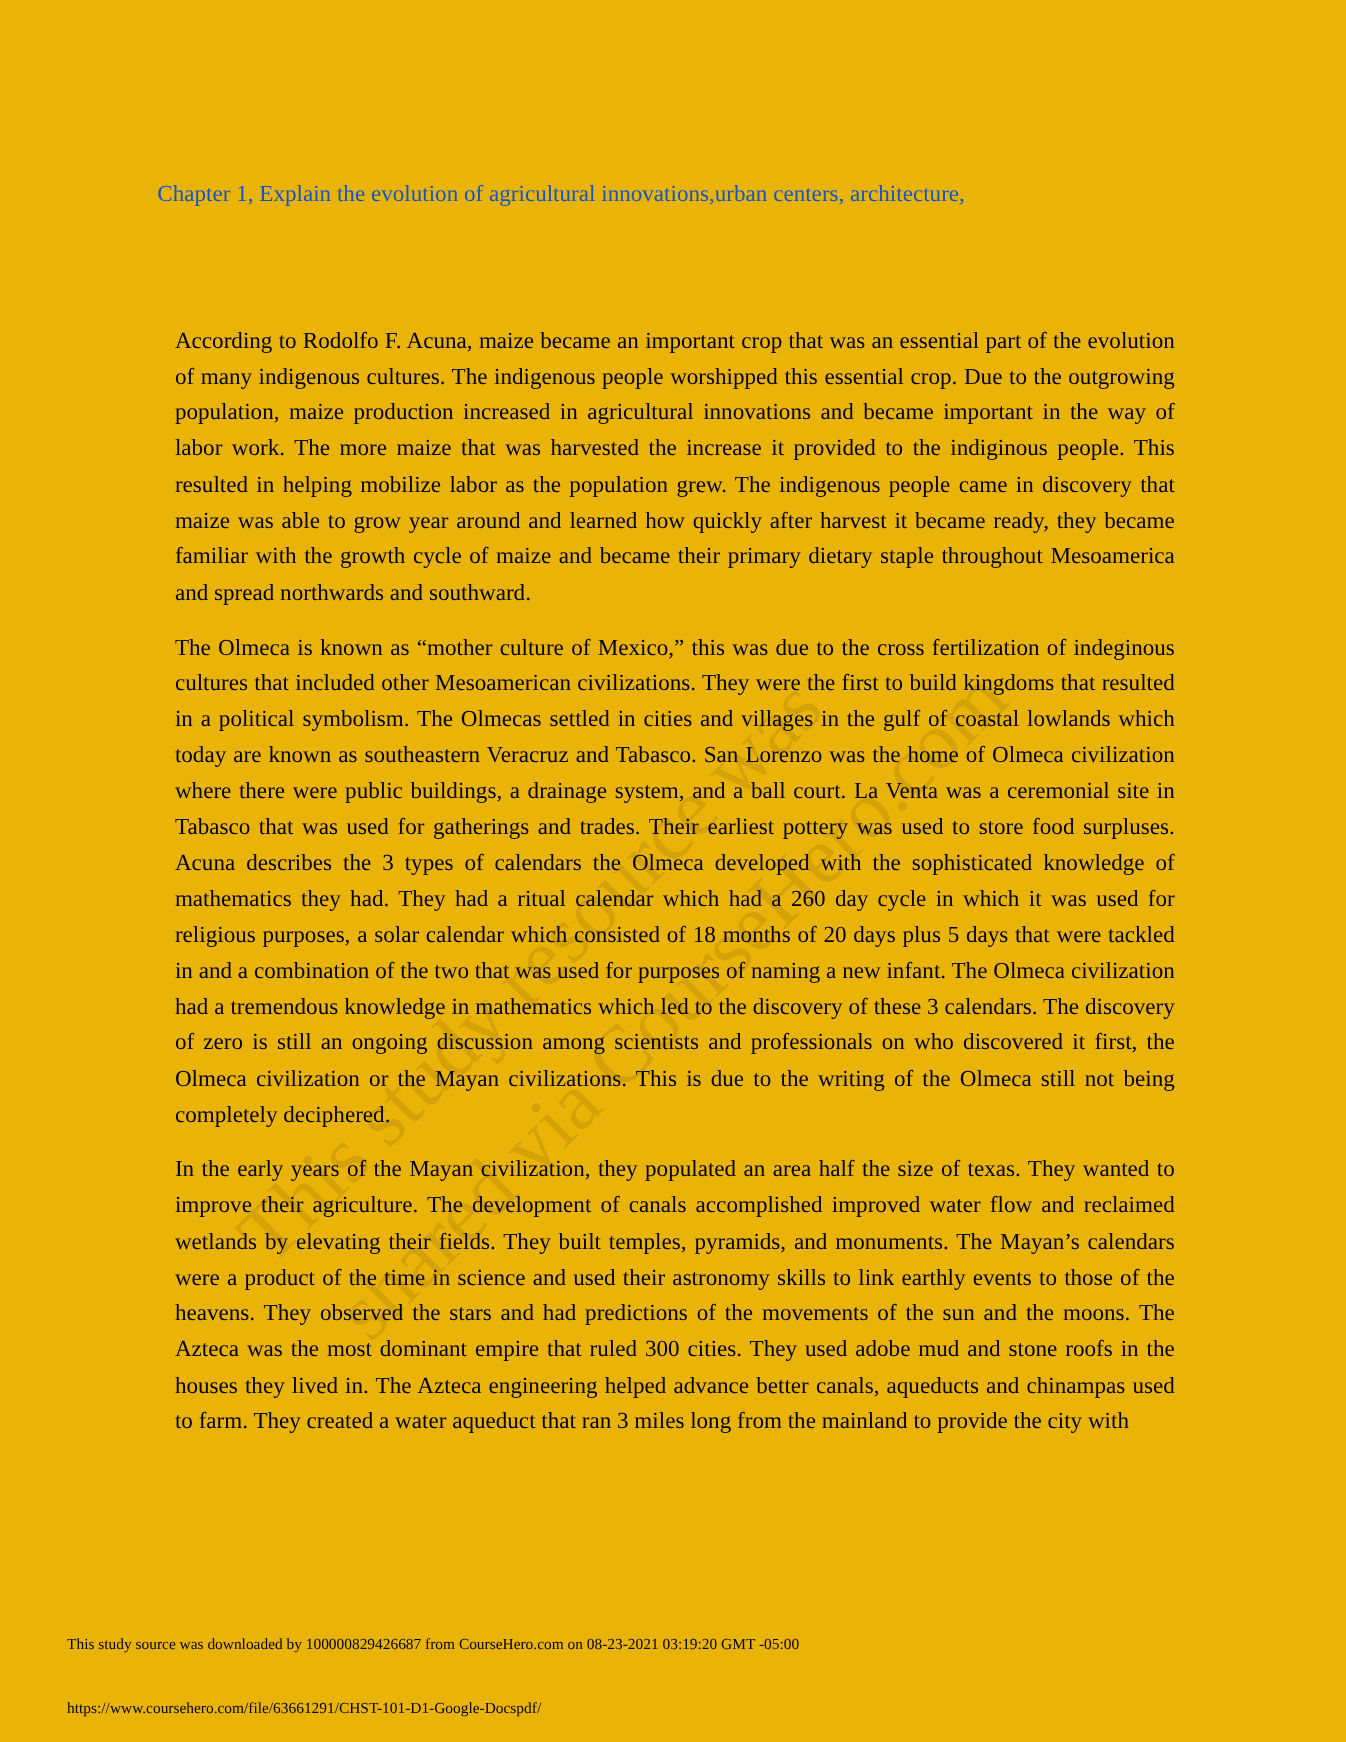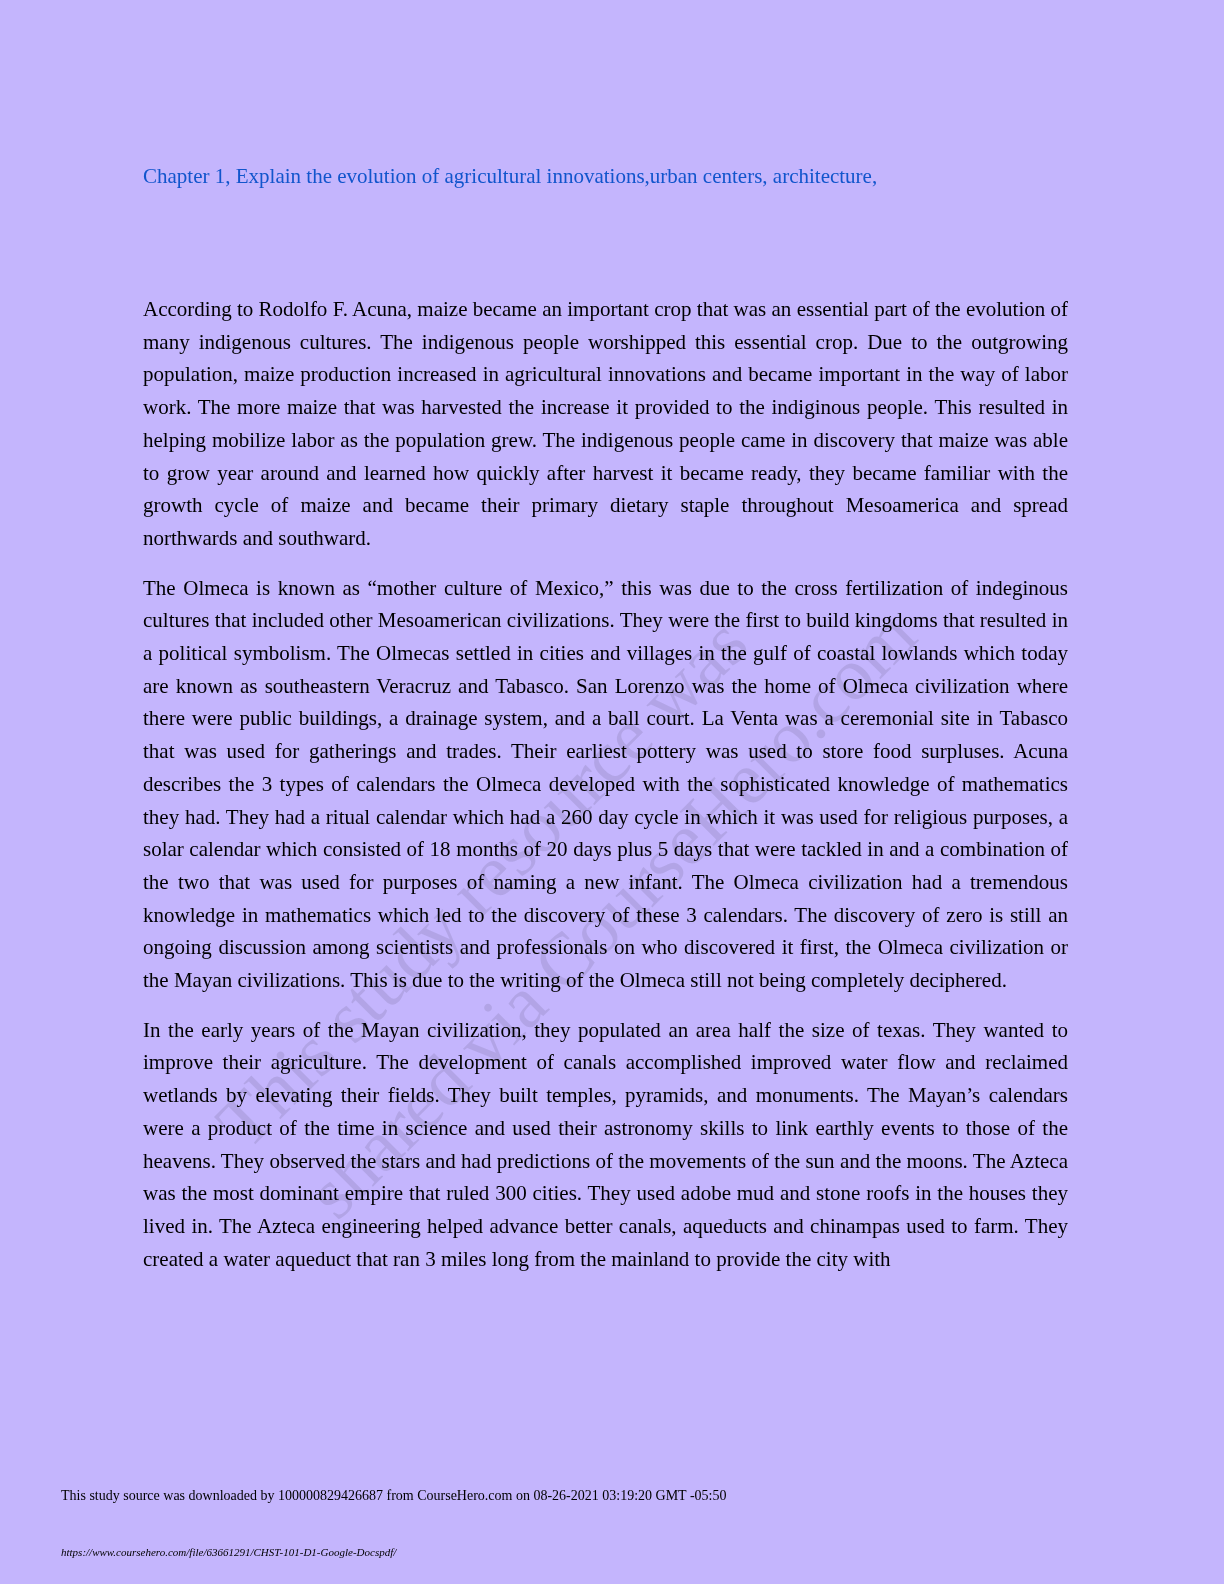--- a/index.html
+++ b/index.html
@@ -1,45 +1,45 @@
 <!DOCTYPE html>
 <html><head>
   <meta charset="utf-8">
   <style>
     html, body { margin: 0; padding: 0; background: #ffffff; }
     body { width: 1224px; height: 1584px; position: relative; overflow: hidden; font-family: "Liberation Serif", "DejaVu Serif", serif; color: #000; }
-    .page { position: absolute; left: 0; top: 0; width: 1224px; height: 1584px; background: #c4b5fd; }
+    .page { position: absolute; left: 0; top: 0; width: 1224px; height: 1584px; background: #eab308; }
     .heading {
       position: absolute; left: 143px; top: 160px; width: 900px;
       font-size: 21px; line-height: 33px; color: #1155cc;
     }
     .body-text {
       position: absolute; left: 143px; top: 293px; width: 925px;
       font-size: 21px; line-height: 32.7px; text-align: justify; color: #000;
     }
-    .body-text p { margin: 0 0 17px 0; }
+    .body-text p { margin: 0 0 17px 16px; }
     .watermark {
       position: absolute; left: 0; top: 0; width: 1224px; height: 1584px;
       pointer-events: none; overflow: hidden;
     }
     .wm-line {
       position: absolute; white-space: nowrap;
       font-family: "Liberation Serif", serif; font-size: 74px;
       color: rgba(0,0,0,0.09); transform-origin: left bottom;
       transform: rotate(-45deg);
     }
     .wm1 { left: 260px; top: 1080px; }
     .wm2 { left: 350px; top: 1150px; }
     .footer-note {
       position: absolute; left: 61px; top: 1488px;
       font-size: 14px; color: #000; font-family: "Liberation Serif", serif;
     }
     .footer-url {
       position: absolute; left: 61px; top: 1546px;
-      font-size: 11px; color: #000; font-family: "Liberation Serif", serif; font-style: italic;
+      font-size: 14px; color: #000; font-family: "Liberation Serif", serif;
     }
   </style>
 </head>
 <body>
 
 <div class="page">
 
   <div class="heading">
     <div>Chapter 1, Explain the evolution of agricultural innovations,urban centers, architecture,</div>
   </div>
@@ -48,16 +48,16 @@
     <p>According to Rodolfo F. Acuna, maize became an important crop that was an essential part of the evolution of many indigenous cultures. The indigenous people worshipped this essential crop. Due to the outgrowing population, maize production increased in agricultural innovations and became important in the way of labor work. The more maize that was harvested the increase it provided to the indiginous people. This resulted in helping mobilize labor as the population grew. The indigenous people came in discovery that  maize was able to grow year around and learned how quickly after harvest it became ready, they became familiar with the growth cycle of maize and became their primary dietary staple throughout  Mesoamerica and spread northwards and southward.</p>
     <p>The Olmeca is known as “mother culture of Mexico,” this was due to the cross fertilization of indeginous cultures that included other Mesoamerican civilizations. They were the first to build kingdoms that resulted in a political symbolism.  The Olmecas settled in cities and villages in the gulf of coastal lowlands which today are known as southeastern Veracruz and Tabasco. San Lorenzo was the home of Olmeca civilization where there were public buildings, a drainage system,  and a ball court. La Venta was a ceremonial site in Tabasco that was used for gatherings and trades. Their earliest pottery was used to store food surpluses. Acuna describes the 3 types of calendars the Olmeca developed with the sophisticated knowledge of mathematics they had. They had a ritual calendar which had a 260 day cycle in which it was used for religious purposes, a solar calendar which consisted of 18 months of 20 days plus 5 days that were tackled in and a combination of the two that was used for purposes of naming a new infant. The Olmeca civilization had a tremendous knowledge in mathematics which led to the discovery of these 3 calendars. The discovery of zero is still an ongoing discussion among scientists and professionals on who discovered it first, the Olmeca civilization or the Mayan civilizations. This is due to the writing of the Olmeca still not being completely deciphered.</p>
     <p>In the early years of the Mayan civilization, they populated an area half the size of texas. They wanted to improve their agriculture. The development of canals  accomplished improved water flow and reclaimed wetlands by elevating their fields. They built temples, pyramids, and monuments. The Mayan’s calendars were a product of the time in science and used their astronomy skills to link earthly events to those of the heavens. They observed the stars and had predictions of the movements of the sun and the moons. The Azteca was the most dominant empire that ruled 300 cities. They used adobe mud and stone roofs in the houses they lived in. The Azteca engineering helped advance better canals, aqueducts and chinampas used to farm. They created a water aqueduct that ran 3 miles long from the mainland to provide the city with</p>
   </div>
 
   <div class="watermark">
     <div class="wm-line wm1">This study resource was</div>
     <div class="wm-line wm2">shared via CourseHero.com</div>
   </div>
 
-  <div class="footer-note">This study source was downloaded by 100000829426687 from CourseHero.com on 08-26-2021 03:19:20 GMT -05:50</div>
+  <div class="footer-note">This study source was downloaded by 100000829426687 from CourseHero.com on 08-23-2021 03:19:20 GMT -05:00</div>
   <div class="footer-url">https://www.coursehero.com/file/63661291/CHST-101-D1-Google-Docspdf/</div>
 
 </div>
 
 </body></html>

